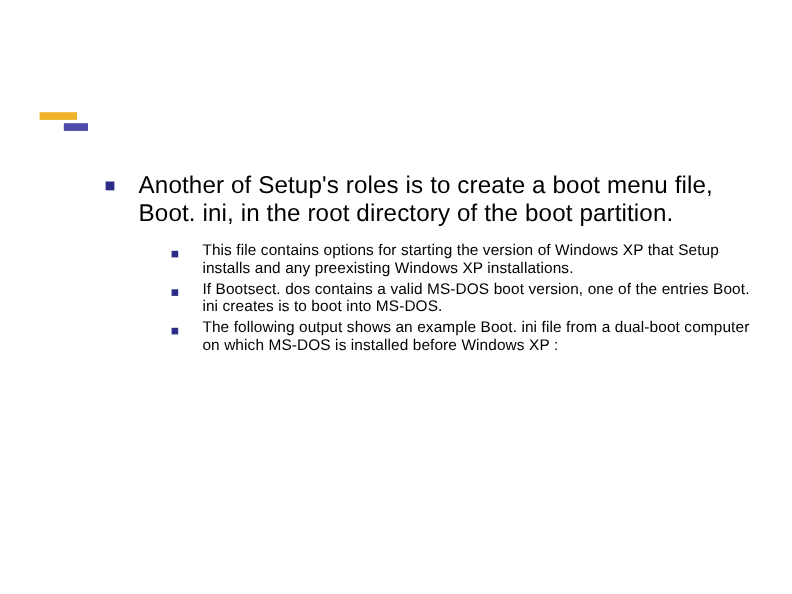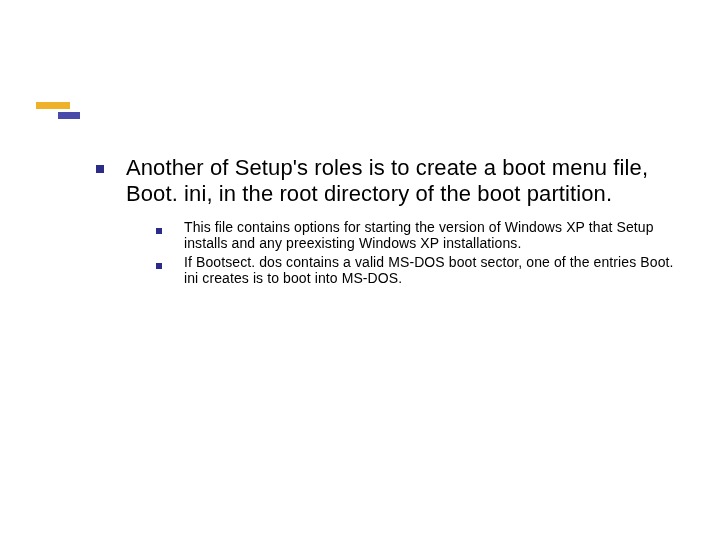--- a/index.html
+++ b/index.html
@@ -103,21 +103,25 @@
 
     <div class="sublist">
 
       <div class="li2">
         <span class="bullet"></span>
         <span>This file contains options for starting the version of Windows XP that Setup installs and any preexisting Windows XP installations.</span>
       </div>
 
       <div class="li2">
         <span class="bullet"></span>
-        <span>If Bootsect. dos contains a valid MS-DOS boot sector, one of the entries Boot. ini creates is to boot into MS-DOS.</span>
+        <span>If Bootsect. dos contains a valid MS-DOS boot version, one of the entries Boot. ini creates is to boot into MS-DOS.</span>
       </div>
 
+      <div class="li2">
+        <span class="bullet"></span>
+        <span>The following output shows an example Boot. ini file from a dual-boot computer on which MS-DOS is installed before Windows XP :</span>
+      </div>
 
     </div>
 
   </div>
 
 </div>
 
 </body></html>

